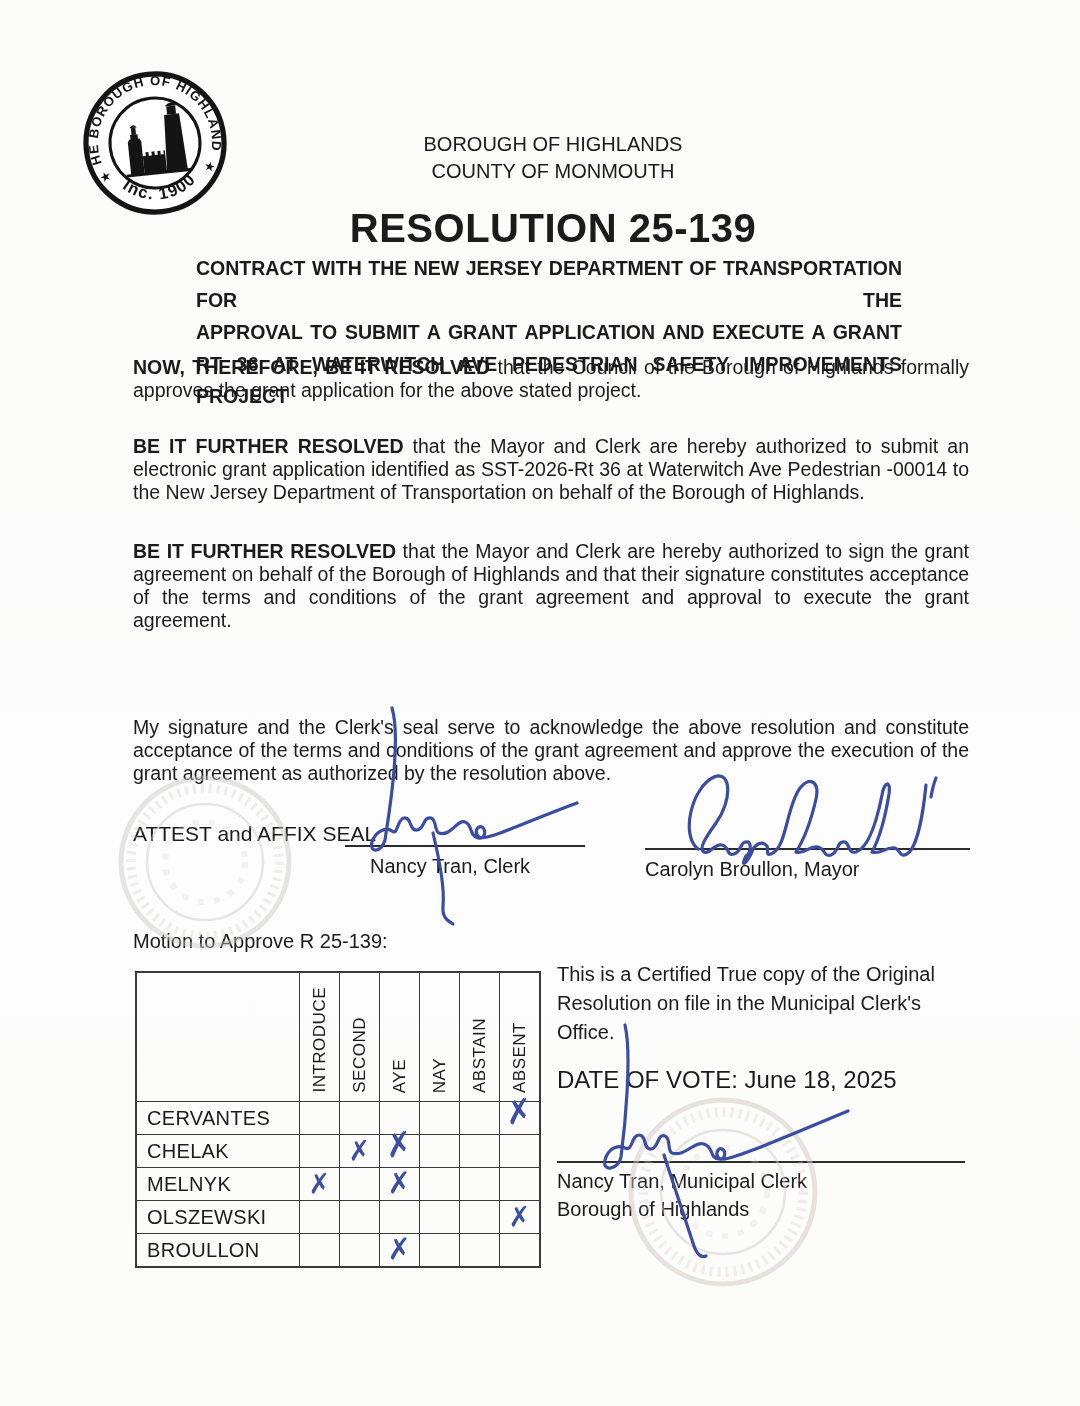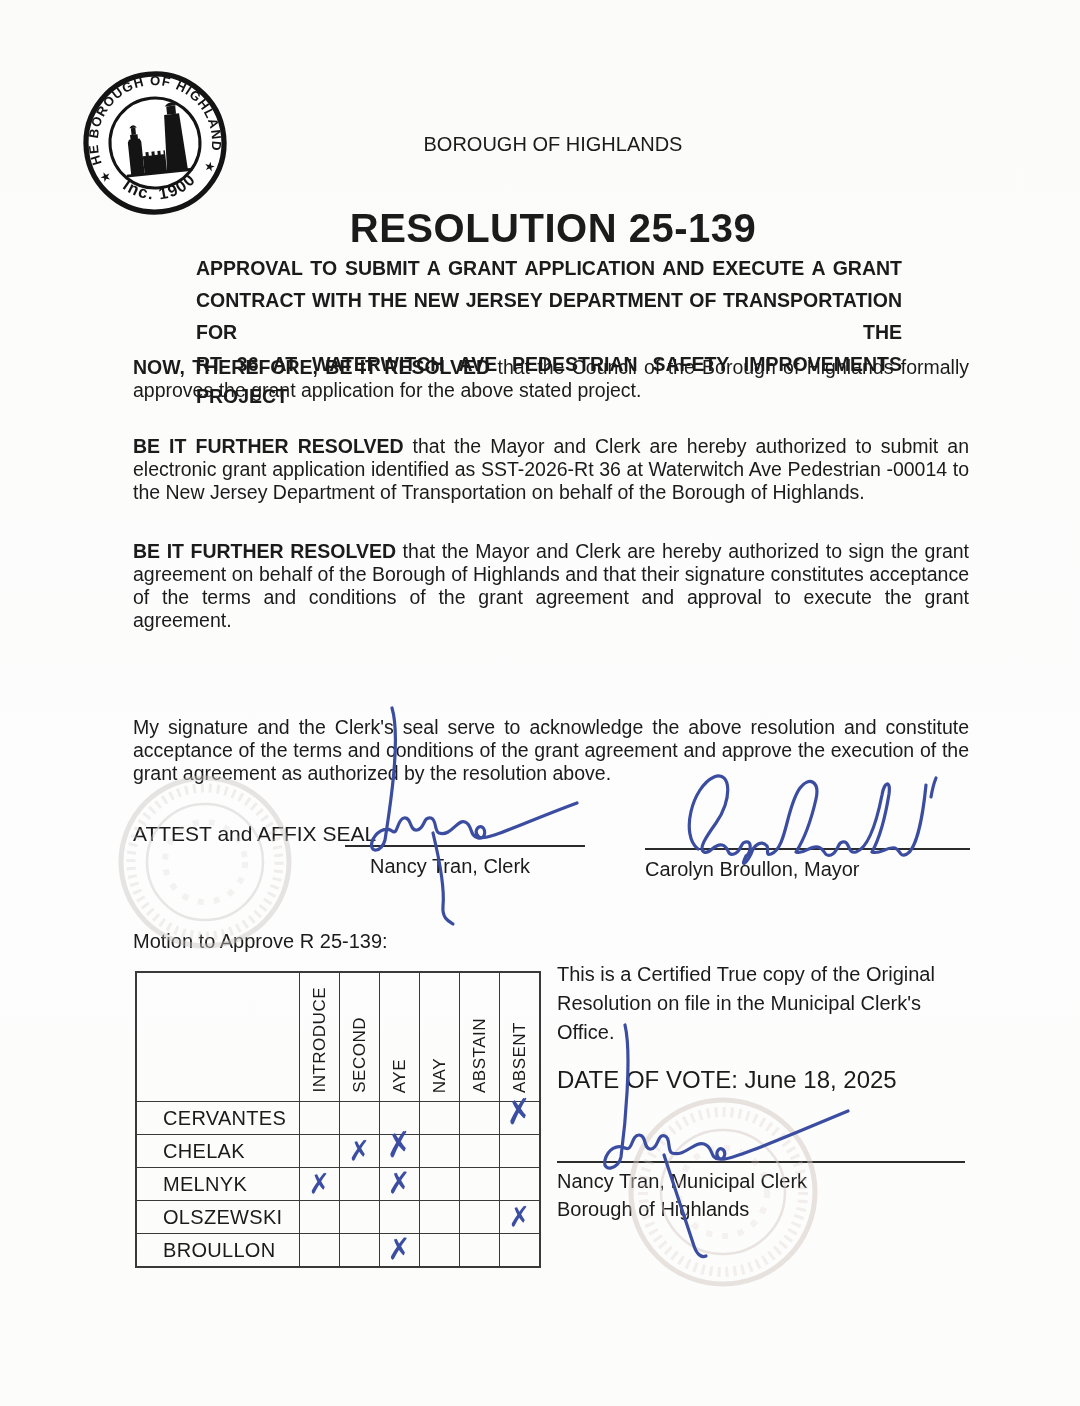--- a/index.html
+++ b/index.html
@@ -31,21 +31,21 @@
   
   .motion{left:133px;top:930px;font-size:20px;}
   .vtable{
     left:135px;top:971px;border:2px solid #3a3a3a;
     display:grid;grid-template-columns:162px 40px 40px 40px 40px 40px 40px;
     background:transparent;
   }
   .vt-hcell{height:128px;display:flex;align-items:flex-end;justify-content:center;padding-bottom:8px;box-sizing:border-box;}
   .vt-cell,.vt-name{height:33px;box-sizing:border-box;border-top:1.5px solid #3a3a3a;}
   .bl{border-left:1.5px solid #3a3a3a;}
-  .vt-name{display:flex;align-items:center;padding-left:26px;font-size:20px;letter-spacing:0.3px;}
+  .vt-name{display:flex;align-items:center;padding-left:10px;font-size:20px;letter-spacing:0.3px;}
   .vt-cell{display:flex;align-items:center;justify-content:center;position:relative;overflow:visible;}
   .vcol{writing-mode:vertical-rl;transform:rotate(180deg);font-size:17px;letter-spacing:0.5px;}
   .mark{font-family:"DejaVu Sans",sans-serif;color:#3c4ea1;font-size:27px;line-height:0.8;transform:rotate(-4deg);}
   .mark.lg{font-size:33px;}
   .mark.md{font-size:29px;}
   .mark.up{transform:rotate(-9deg) translateY(-6px);}
   
   .cert{left:557px;top:960px;width:378px;font-size:20px;line-height:29px;}
   .datevote{left:557px;top:1066px;font-size:24px;}
   .mclerk1{left:557px;top:1170px;font-size:20px;}
@@ -83,27 +83,28 @@
         <path d="M120,64 L120,53 L132,53 L132,64 Z"></path>
         <path d="M118,53 Q126,44 134,53 Z"></path>
         <path d="M82,140 L82,116 L86,116 L86,111 L90,111 L90,116 L94,116 L94,111 L98,111 L98,116 L102,116 L102,111 L106,111 L106,116 L110,116 L110,111 L112,111 L112,140 Z"></path>
         <rect x="58" y="138" width="88" height="4"></rect>
       </g>
     </svg>
   </div>
 
   <div class="abs hdr">
     <div>BOROUGH OF HIGHLANDS</div>
+    <div>COUNTY OF MONMOUTH</div>
   </div>
 
   <div class="abs title">RESOLUTION 25-139</div>
 
   <div class="abs subtitle">
+    <div class="sub-line">CONTRACT WITH THE NEW JERSEY DEPARTMENT OF TRANSPORTATION FOR THE</div>
     <div class="sub-line">APPROVAL TO SUBMIT A GRANT APPLICATION AND EXECUTE A GRANT</div>
-    <div class="sub-line">CONTRACT WITH THE NEW JERSEY DEPARTMENT OF TRANSPORTATION FOR THE</div>
     <div class="sub-line last">RT 36 AT WATERWITCH AVE PEDESTRIAN SAFETY IMPROVEMENTS PROJECT</div>
   </div>
 
   <div class="abs para p1"><b>NOW, THEREFORE, BE IT RESOLVED</b><span> that the Council of the Borough of Highlands formally approves the grant application for the above stated project.</span></div>
 
   <div class="abs para p2"><b>BE IT FURTHER RESOLVED</b><span> that the Mayor and Clerk are hereby authorized to submit an electronic grant application identified as SST-2026-Rt 36 at Waterwitch Ave Pedestrian -00014 to the New Jersey Department of Transportation on behalf of the Borough of Highlands.</span></div>
 
   <div class="abs para p3"><b>BE IT FURTHER RESOLVED</b><span> that the Mayor and Clerk are hereby authorized to sign the grant agreement on behalf of the Borough of Highlands and that their signature constitutes acceptance of the terms and conditions of the grant agreement and approval to execute the grant agreement.</span></div>
 
   <div class="abs para ack"><span>My signature and the Clerk's seal serve to acknowledge the above resolution and constitute acceptance of the terms and conditions of the grant agreement and approve the execution of the grant agreement as authorized by the resolution above.</span></div>

